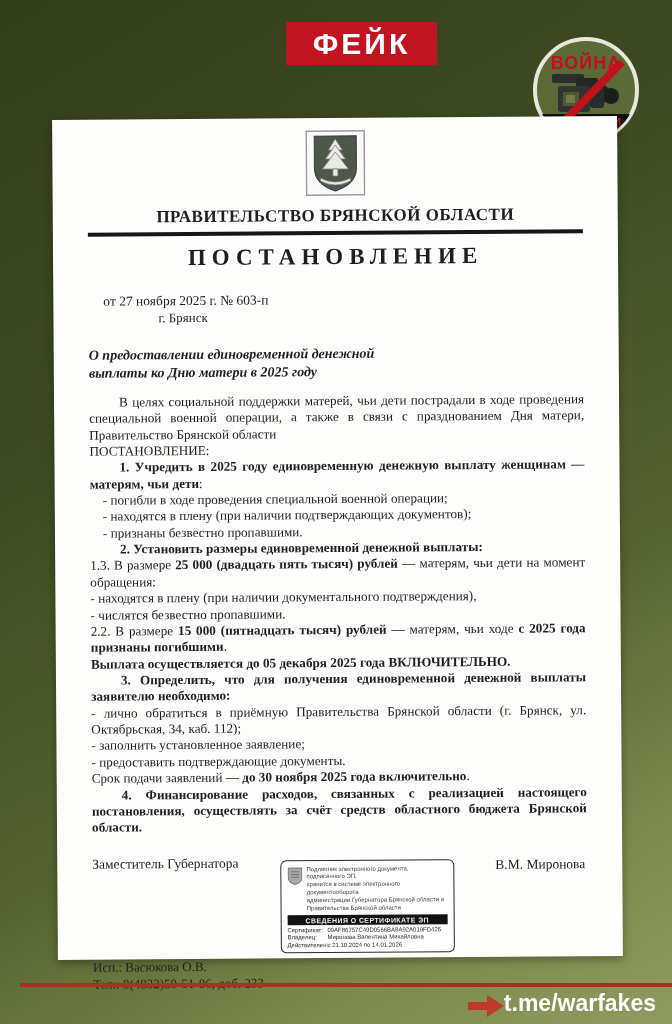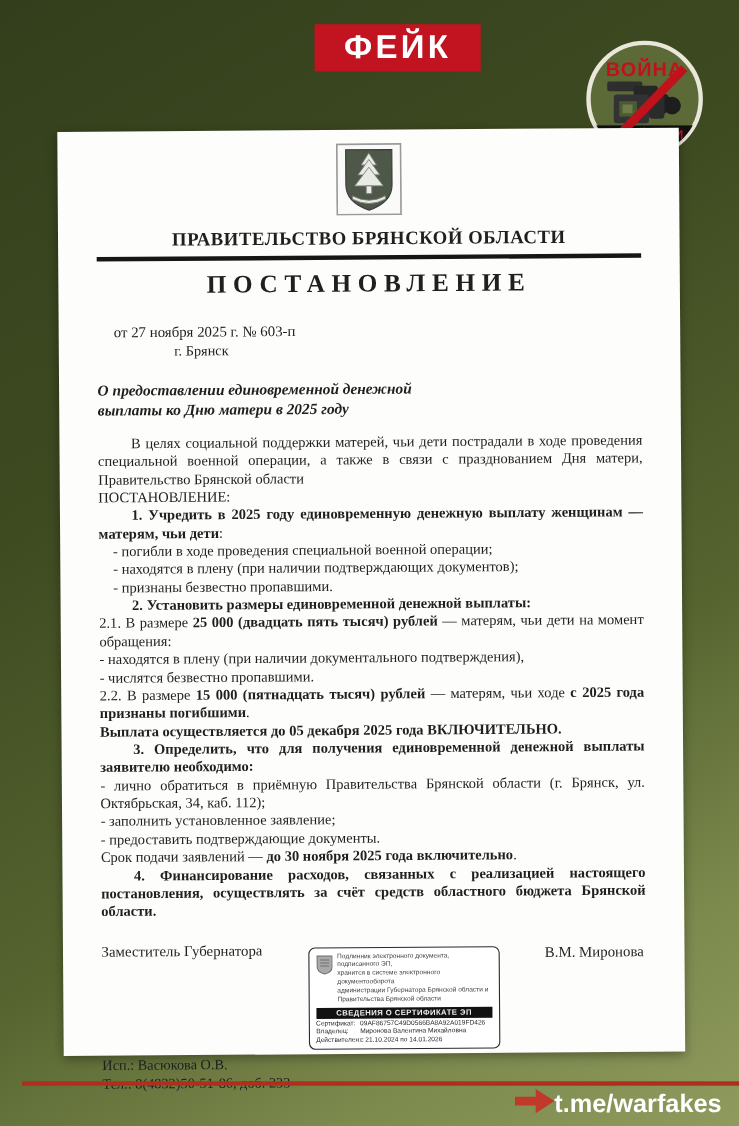--- a/index.html
+++ b/index.html
@@ -50,21 +50,21 @@
   .stamp-top{display:flex; gap:4px;}
   .stamp-header{font-size:6px; line-height:1.3; color:#444;}
   .stamp-band{margin-top:3px; background:#121212; color:#ededed; font-size:7px; font-weight:bold;
     text-align:center; letter-spacing:.4px; padding:1.5px 0;}
   .stamp-row{display:flex; font-size:6px; margin-top:1.5px; color:#2b2b2b;}
   .stamp-row .lbl{width:40px; flex:none;}
   
   .exec{margin-top:4px; font-size:13px; line-height:1.35;}
   
   .footer-line{position:absolute; left:20px; right:0; top:983px; height:3.5px; background:#ad2f1e;}
-  .footer-link{position:absolute; right:16px; top:990px; display:flex; align-items:flex-start; }
+  .footer-link{position:absolute; right:16px; top:990px; display:flex; align-items:flex-end; }
   .footer-link .txt{color:#fff; font-family:"Liberation Sans",sans-serif; font-weight:bold; font-size:23px;}
 </style>
 </head>
 <body>
 
 <div class="page">
 
   <div class="fake-badge">
     <span>ФЕЙК</span>
   </div>
@@ -128,21 +128,21 @@
     </div>
 
     <div class="body-text">
         <p class="para ind just"><span>В целях социальной поддержки матерей, чьи дети пострадали в ходе проведения специальной военной операции, а также в связи с празднованием Дня матери, Правительство Брянской области</span></p>
         <p class="para"><span>ПОСТАНОВЛЕНИЕ:</span></p>
         <p class="para ind just"><span class="b">1. Учредить в 2025 году единовременную денежную выплату женщинам — матерям, чьи дети</span><span>:</span></p>
         <p class="para dash"><span>- погибли в ходе проведения специальной военной операции;</span></p>
         <p class="para dash"><span>- находятся в плену (при наличии подтверждающих документов);</span></p>
         <p class="para dash"><span>- признаны безвестно пропавшими.</span></p>
         <p class="para ind just"><span class="b">2. Установить размеры единовременной денежной выплаты:</span></p>
-        <p class="para just"><span>2.1. В размере </span><span class="b">25 000 (двадцать пять тысяч) рублей</span><span> — матерям, чьи дети на момент обращения:</span></p>
+        <p class="para just"><span>1.3. В размере </span><span class="b">25 000 (двадцать пять тысяч) рублей</span><span> — матерям, чьи дети на момент обращения:</span></p>
         <p class="para"><span>- находятся в плену (при наличии документального подтверждения),</span></p>
         <p class="para"><span>- числятся безвестно пропавшими.</span></p>
         <p class="para just"><span>2.2. В размере </span><span class="b">15 000 (пятнадцать тысяч) рублей</span><span> — матерям, чьи ходе </span><span class="b">с 2025 года признаны погибшими</span><span>.</span></p>
         <p class="para"><span class="b">Выплата осуществляется до 05 декабря 2025 года ВКЛЮЧИТЕЛЬНО.</span></p>
         <p class="para ind just"><span class="b">3. Определить, что для получения единовременной денежной выплаты заявителю необходимо:</span></p>
         <p class="para just"><span>- лично обратиться в приёмную Правительства Брянской области (г. Брянск, ул. Октябрьская, 34, каб. 112);</span></p>
         <p class="para"><span>- заполнить установленное заявление;</span></p>
         <p class="para"><span>- предоставить подтверждающие документы.</span></p>
         <p class="para"><span>Срок подачи заявлений — </span><span class="b">до 30 ноября 2025 года включительно</span><span>.</span></p>
         <p class="para ind just"><span class="b">4. Финансирование расходов, связанных с реализацией настоящего постановления, осуществлять за счёт средств областного бюджета Брянской области.</span></p>

